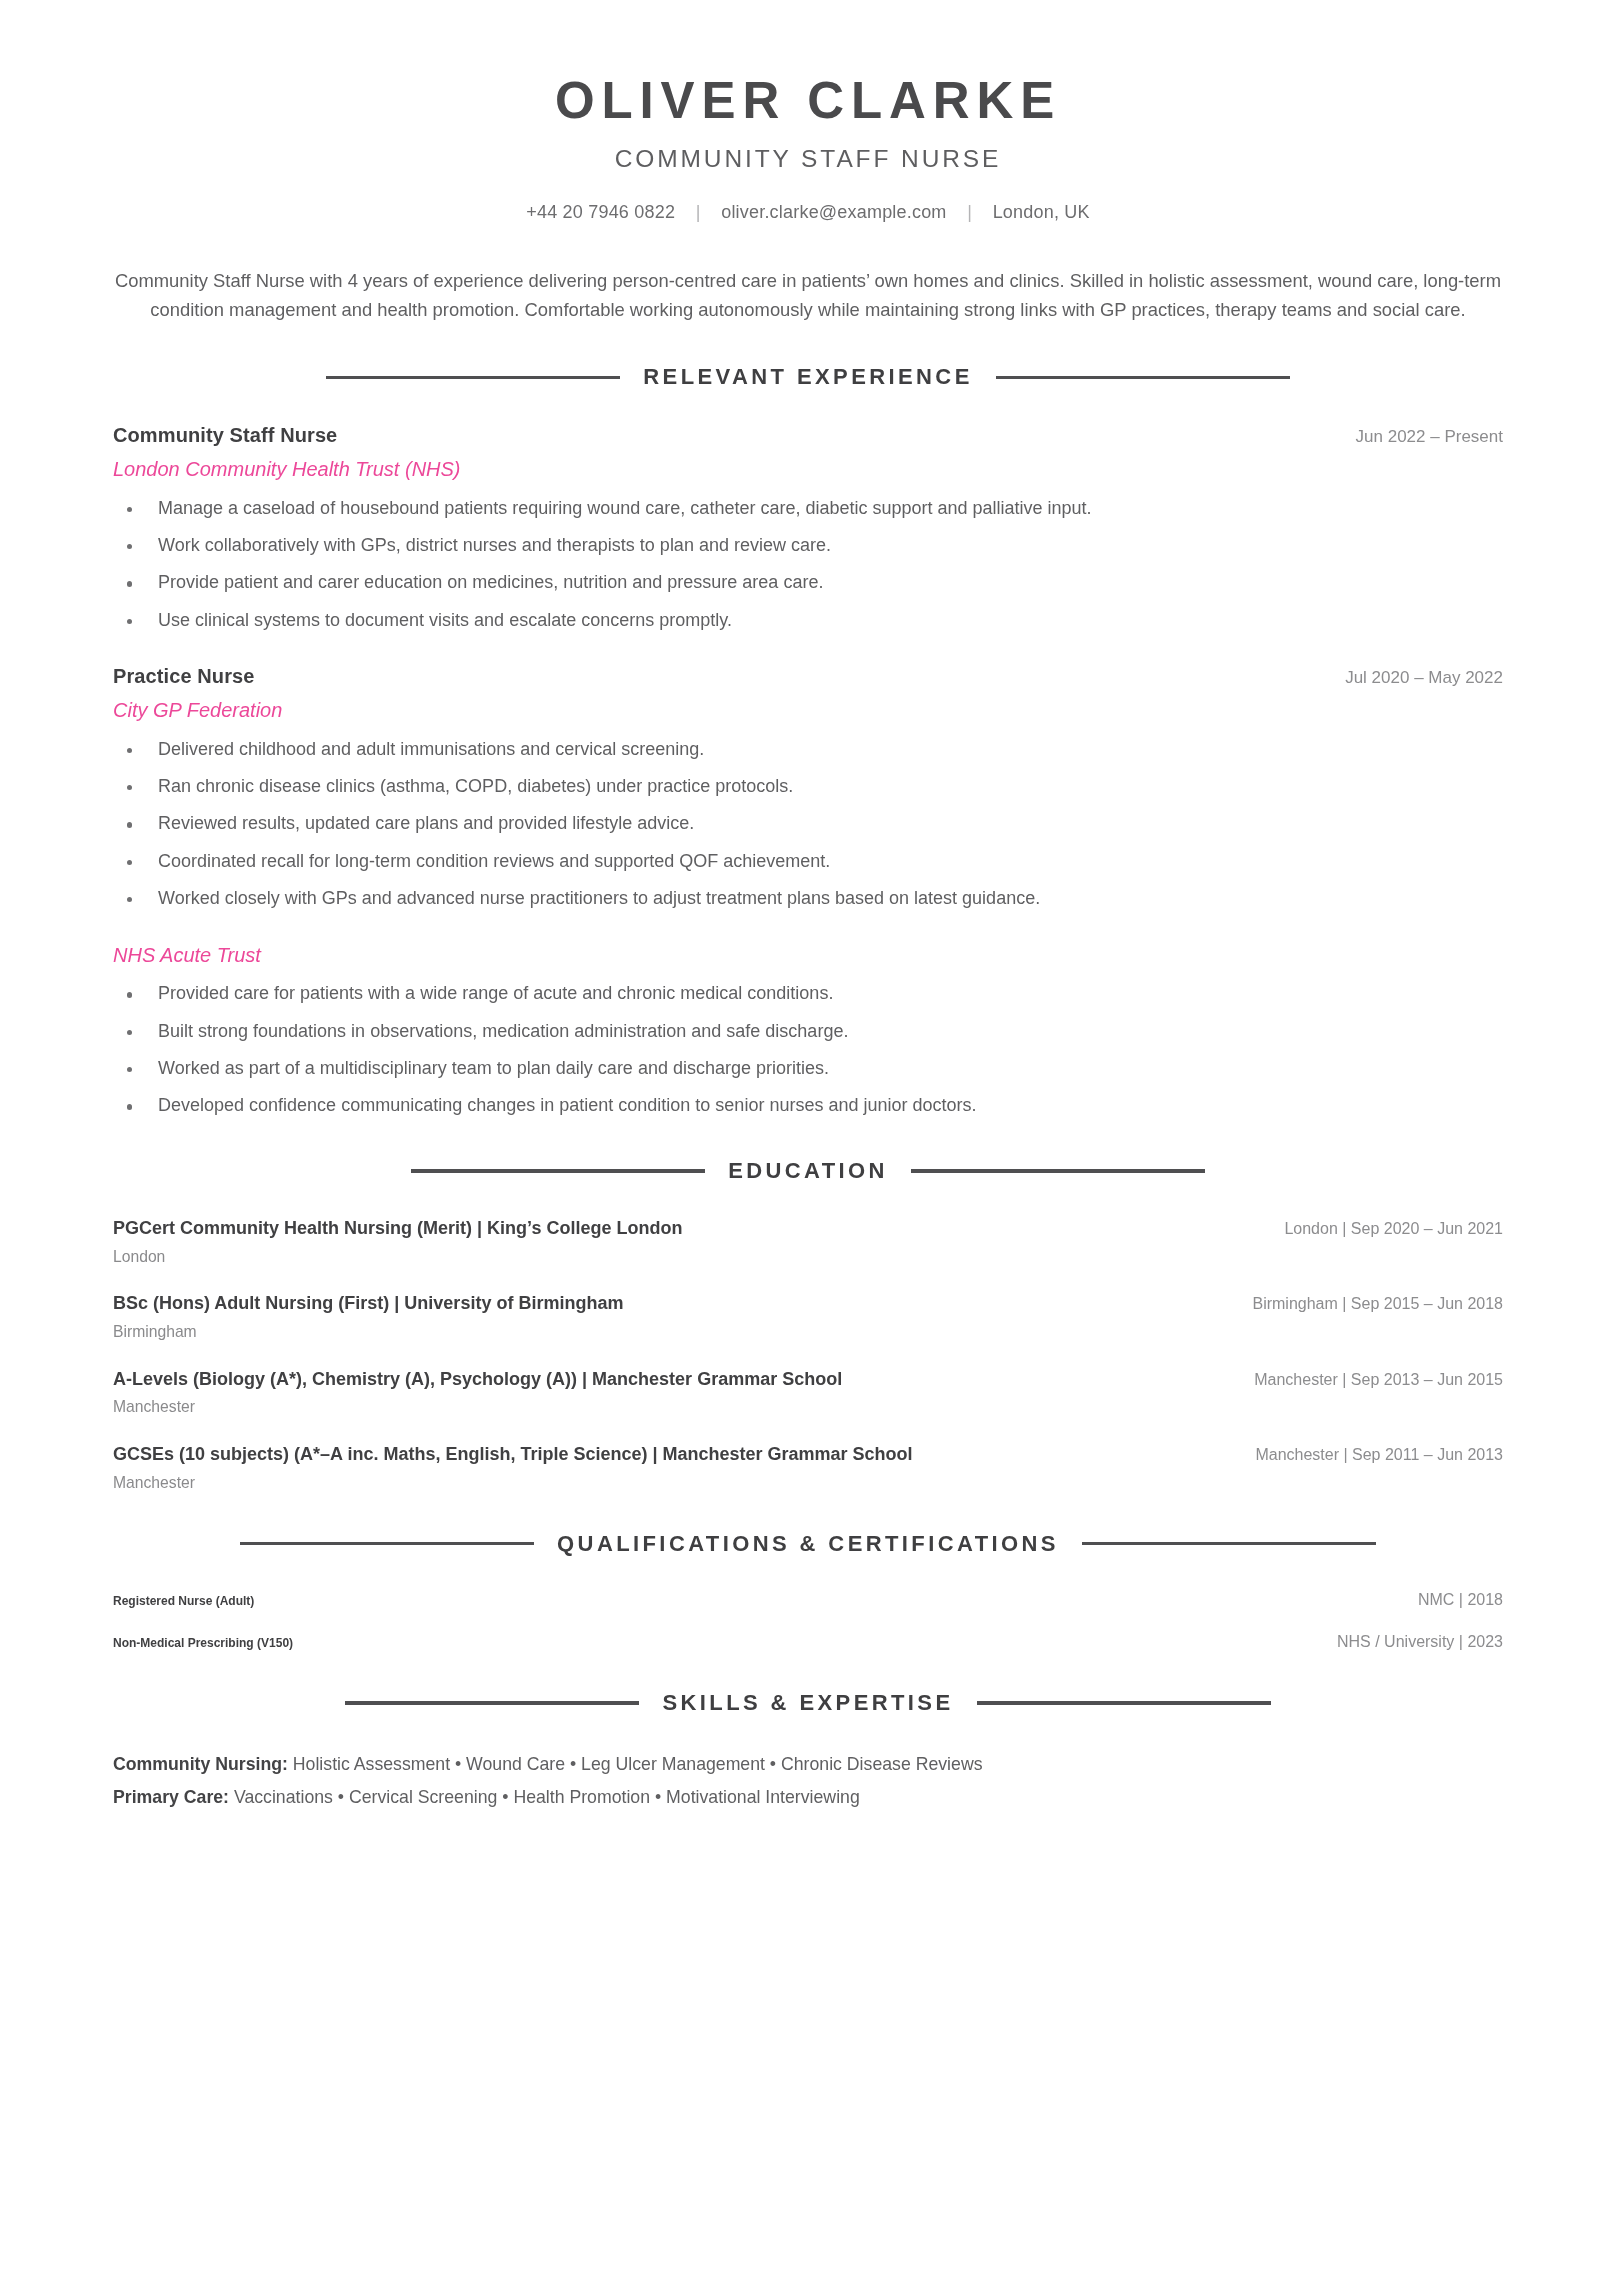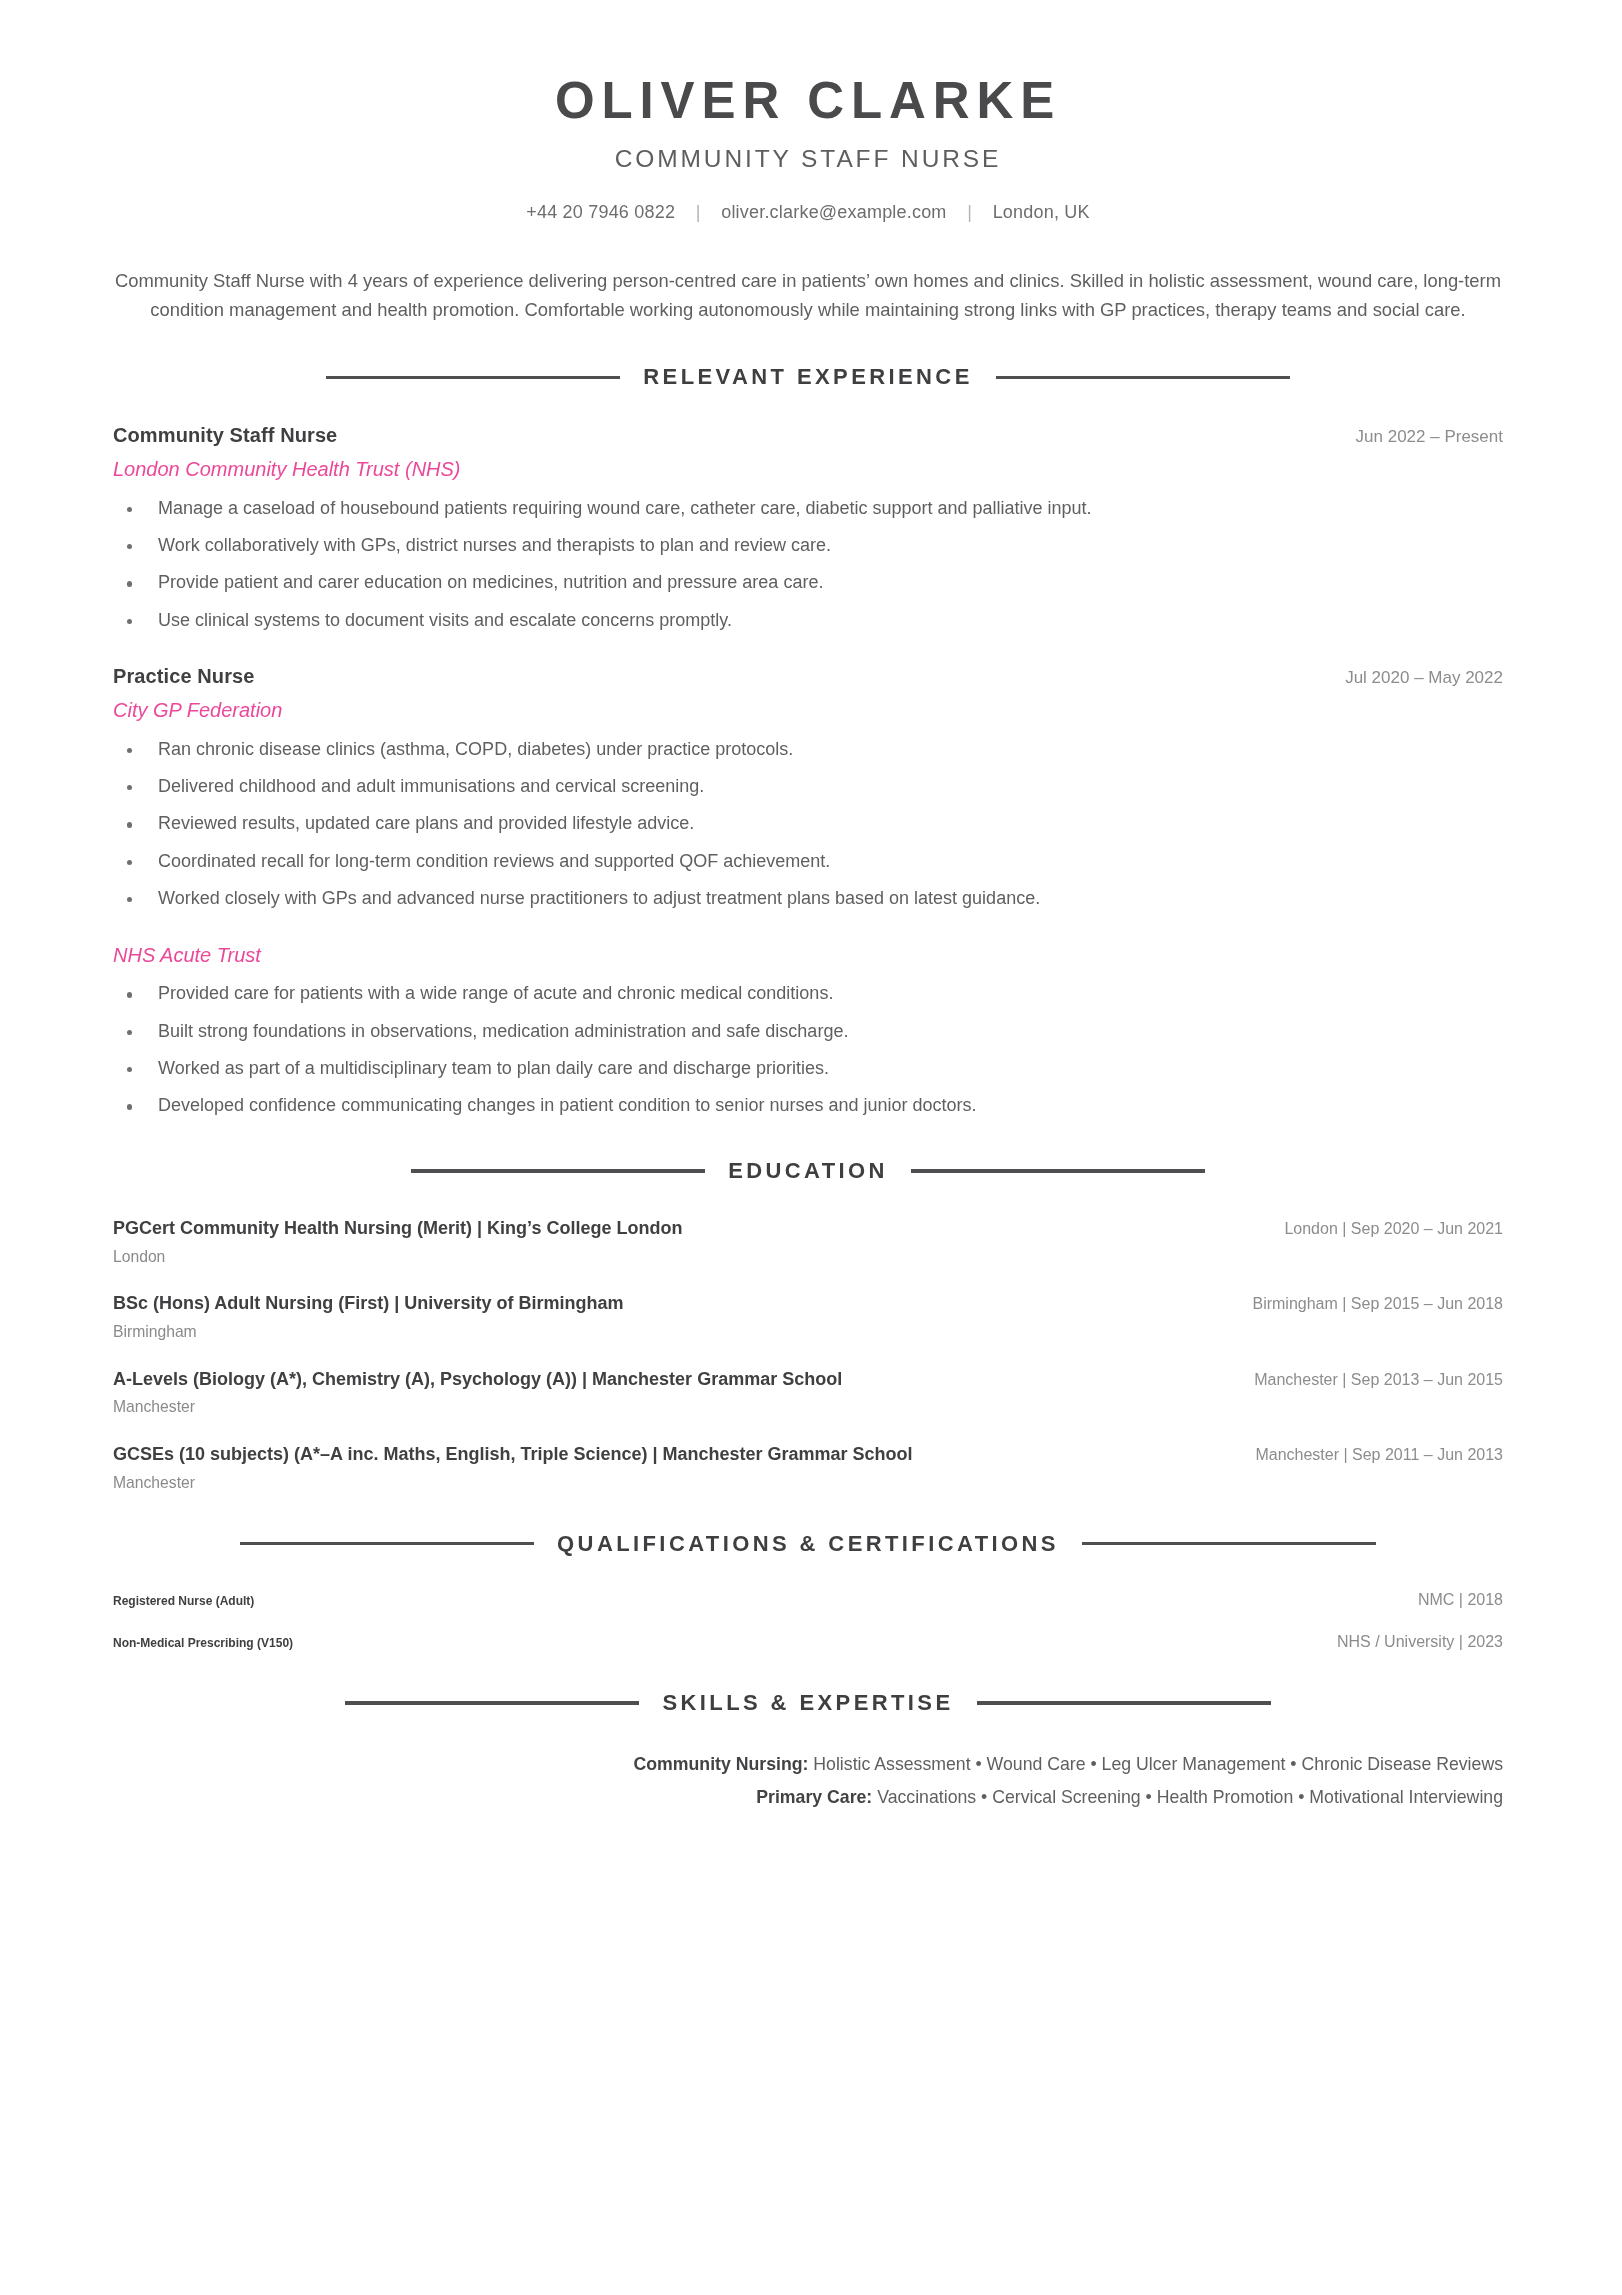--- a/index.html
+++ b/index.html
@@ -181,21 +181,21 @@
     font-weight: 700;
     color: #404042;
   }
   .qual-meta {
     font-size: 16px;
     color: #8c8c8e;
     white-space: nowrap;
   }
 
   
-  .skills { text-align: right; margin-top: 28px; }
+  .skills { text-align: left; margin-top: 28px; }
   .skill-line {
     font-size: 17.7px;
     color: #5f5f61;
     line-height: 1.62;
     margin-bottom: 3.9px;
   }
   .skill-line:last-child { margin-bottom: 0; }
   .skill-cat {
     font-weight: 700;
     color: #434345;
@@ -241,22 +241,22 @@
       </ul>
     </div>
 
     <div class="job">
       <div class="job-top">
         <span class="job-title">Practice Nurse</span>
         <span class="job-dates">Jul 2020 – May 2022</span>
       </div>
       <div class="job-company">City GP Federation</div>
       <ul class="bullets">
+        <li>Delivered childhood and adult immunisations and cervical screening.</li>
         <li>Ran chronic disease clinics (asthma, COPD, diabetes) under practice protocols.</li>
-        <li>Delivered childhood and adult immunisations and cervical screening.</li>
         <li>Reviewed results, updated care plans and provided lifestyle advice.</li>
         <li>Coordinated recall for long-term condition reviews and supported QOF achievement.</li>
         <li>Worked closely with GPs and advanced nurse practitioners to adjust treatment plans based on latest guidance.</li>
       </ul>
     </div>
 
     <div class="job">
       <div class="job-company">NHS Acute Trust</div>
       <ul class="bullets">
         <li>Provided care for patients with a wide range of acute and chronic medical conditions.</li>

